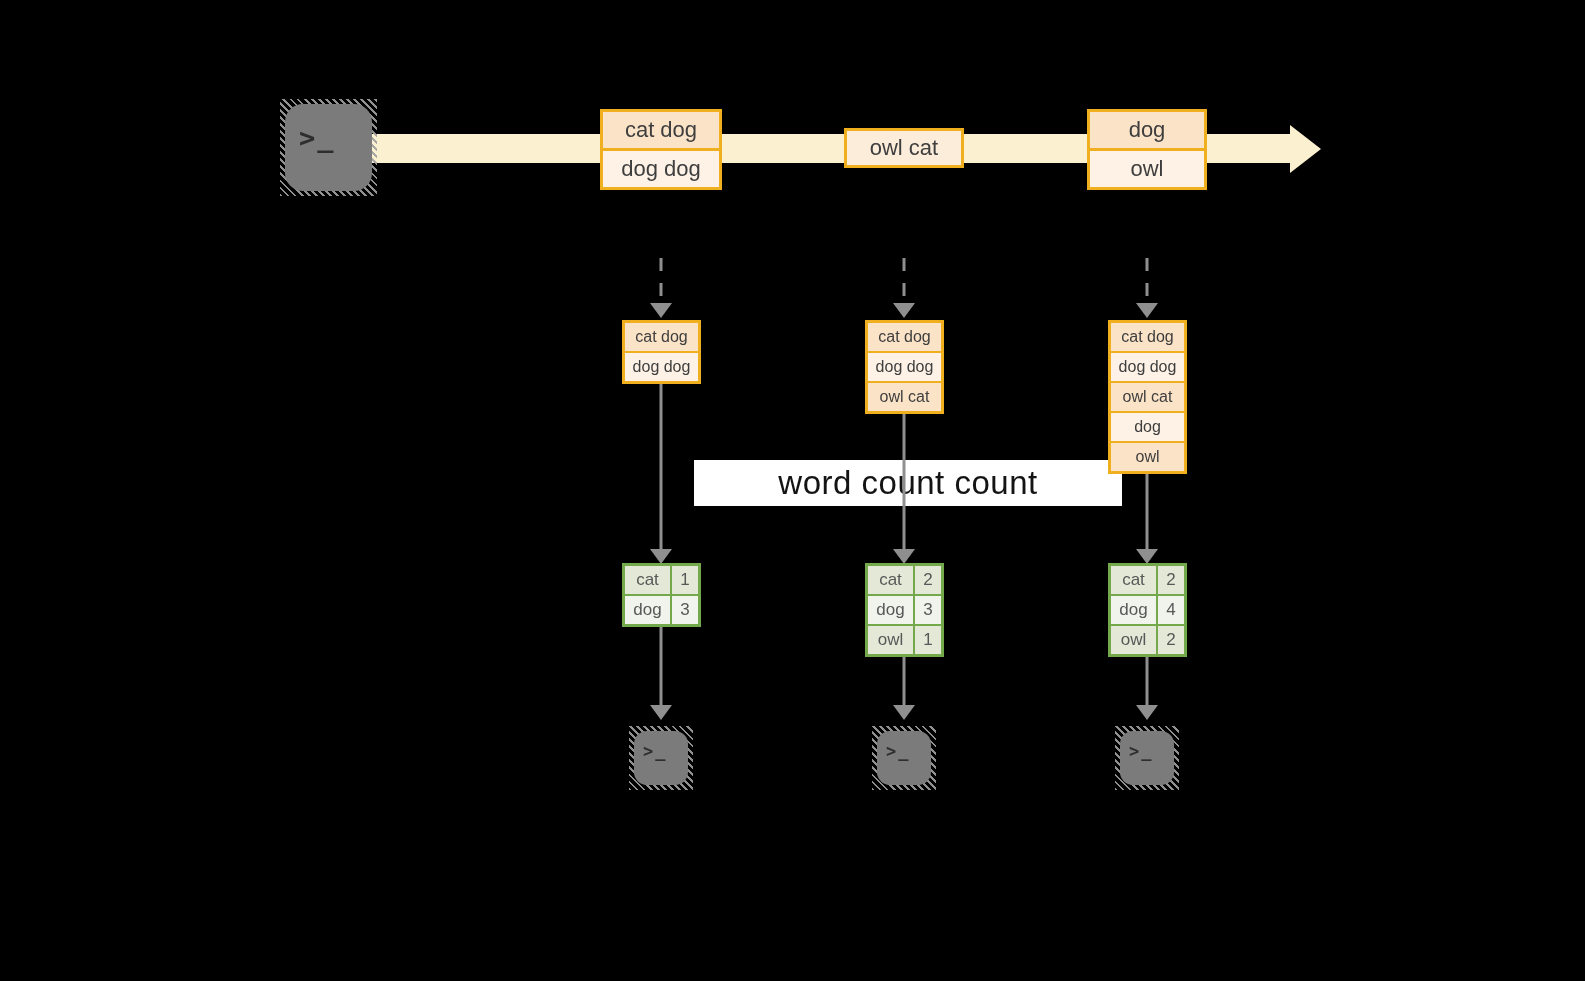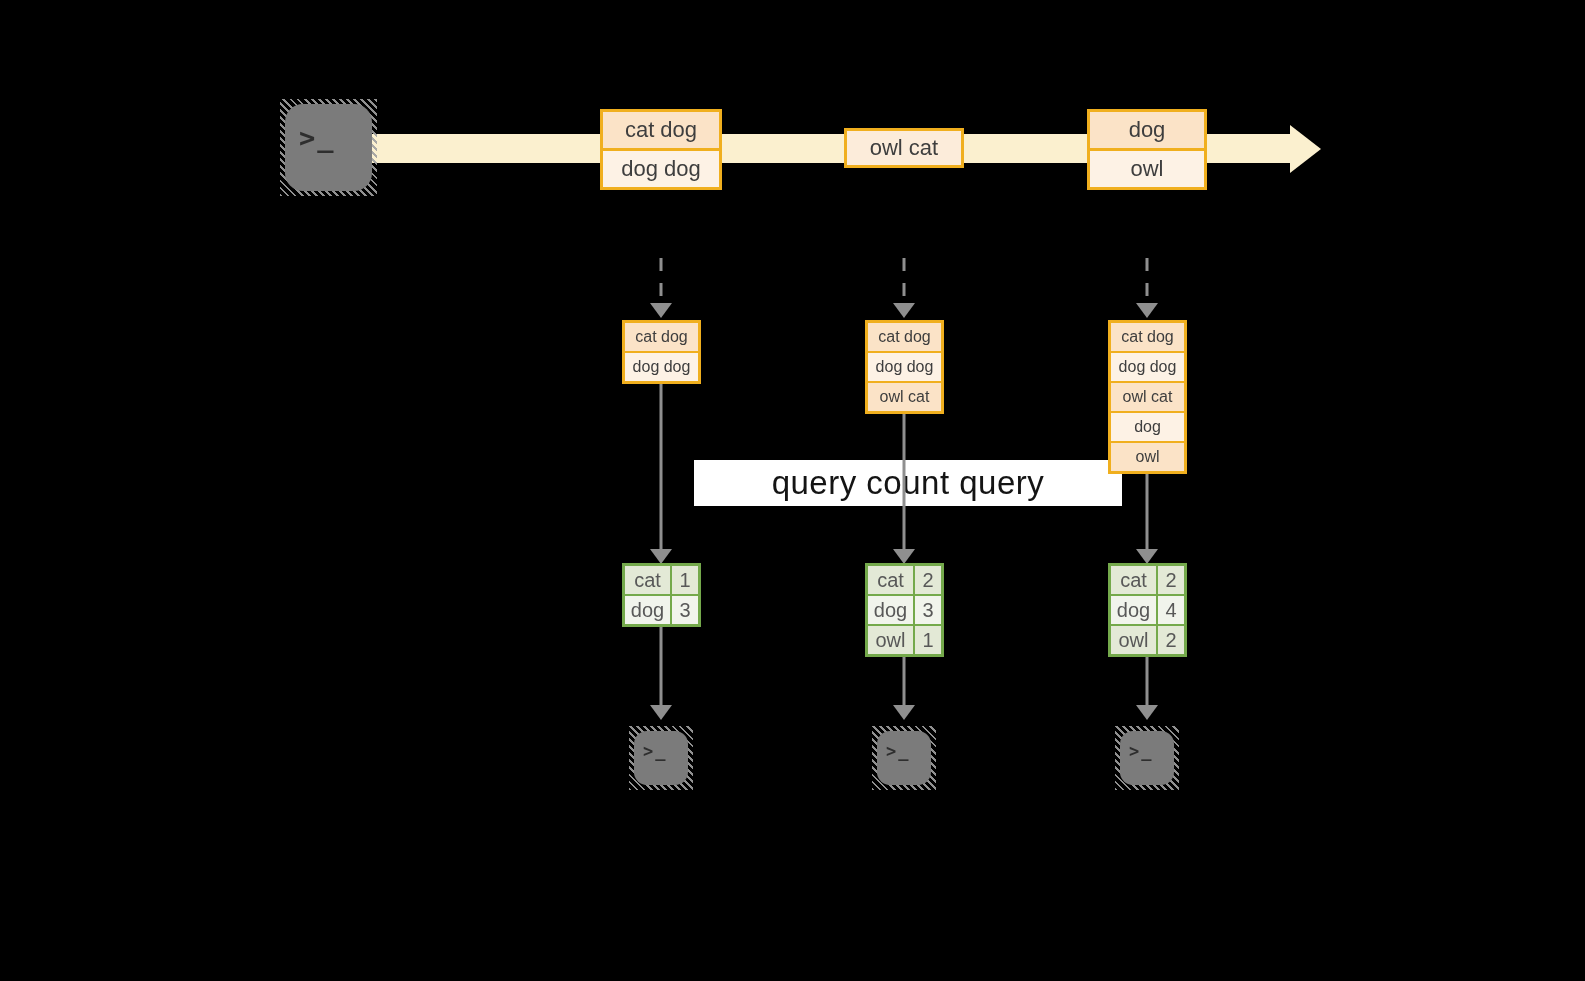--- a/index.html
+++ b/index.html
@@ -53,21 +53,21 @@
 
   
   .query-label{position:absolute;left:694px;top:460px;width:428px;height:46px;z-index:1;
                background:var(--labelBg);color:var(--labelText);display:flex;align-items:center;
                justify-content:center;font-size:33px;font-weight:300;letter-spacing:.5px;}
 
   
   .gtable{position:absolute;width:79px;border:3px solid var(--greenBorder);box-sizing:border-box;z-index:3;}
   .grow{display:flex;height:28px;}
   .grow + .grow{border-top:2px solid var(--greenBorder);}
-  .gcell{display:flex;align-items:center;justify-content:center;font-size:20px;color:var(--tableText);}
+  .gcell{display:flex;align-items:center;justify-content:center;font-size:17px;color:var(--tableText);}
   .gcell.word{flex:1 1 auto;}
   .gcell.num{width:26px;border-left:2px solid var(--greenBorder);}
   .dark{background:var(--sageDark);} .light{background:var(--sageLight);}
 </style>
 </head>
 <body>
 
 <div class="canvas">
 
   <div class="stream-band"></div>
@@ -108,21 +108,21 @@
     <div class="srow peach">owl cat</div>
   </div>
   <div class="stack" style="left:1108px;top:320px">
     <div class="srow peach">cat dog</div>
     <div class="srow cream">dog dog</div>
     <div class="srow peach">owl cat</div>
     <div class="srow cream">dog</div>
     <div class="srow peach">owl</div>
   </div>
 
-  <div class="query-label">query count query</div>
+  <div class="query-label">word count count</div>
 
   <div class="solidline" style="left:661px;top:384px;height:165px"></div>
   <div class="head-down" style="left:661px;top:549px"></div>
   <div class="solidline" style="left:904px;top:414px;height:135px"></div>
   <div class="head-down" style="left:904px;top:549px"></div>
   <div class="solidline" style="left:1147px;top:474px;height:75px"></div>
   <div class="head-down" style="left:1147px;top:549px"></div>
 
   <div class="gtable" style="left:622px;top:563px">
     <div class="grow">

